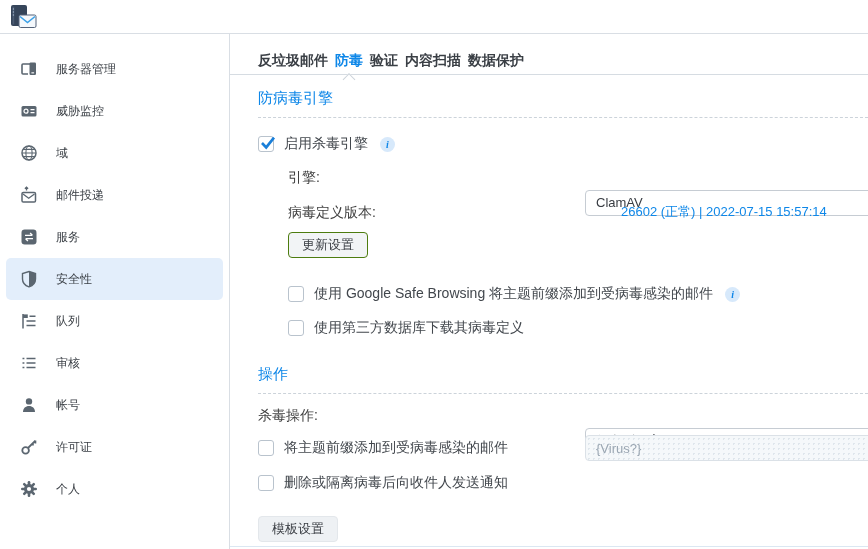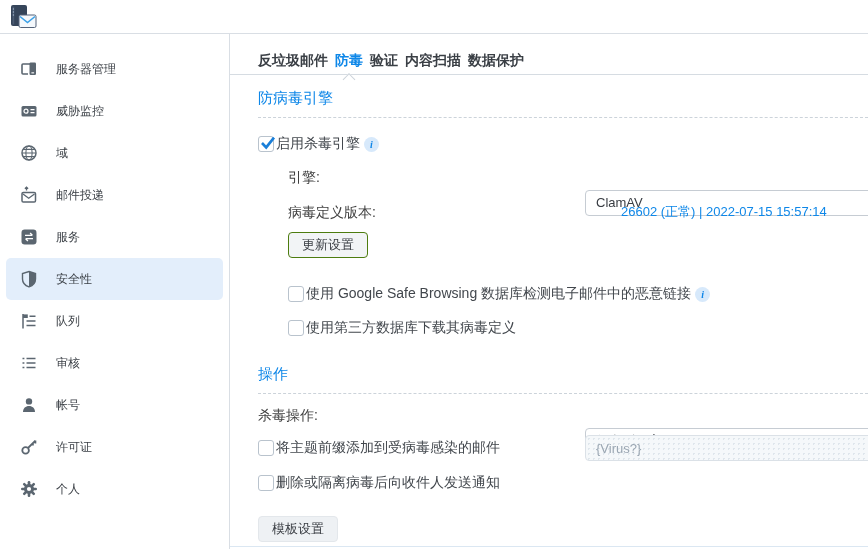--- a/index.html
+++ b/index.html
@@ -40,21 +40,21 @@
     position:absolute; bottom:-10px; left:50%; width:9px; height:9px; background:#fff;
     border-left:1px solid #ccd3da; border-top:1px solid #ccd3da;
     transform:translateX(-50%) rotate(45deg);
   }
   .content { position:relative; padding-left:28px; }
   .section-title {
     margin-top:13px; padding-bottom:9px; border-bottom:1px dashed #ccd3da;
     color:#0e87e8; font-size:15px; line-height:20px;
   }
   .row { position:relative; }
-  .cb-row { display:flex; align-items:center; gap:2px; height:20px; font-size:14px; color:#42474d; }
+  .cb-row { display:flex; align-items:center; gap:10px; height:20px; font-size:14px; color:#42474d; }
   .indent { padding-left:30px; }
   .checkbox {
     width:16px; height:16px; border:1px solid #b9c3cd; border-radius:3px;
     background:#fff; flex:none; position:relative; cursor:pointer;
   }
   .checkbox svg { position:absolute; left:-1px; top:-4px; overflow:visible; }
   .info-icon {
     width:15px; height:15px; border-radius:50%; background:#d7e9fb; color:#0f86e8;
     font-size:10px; font-weight:bold; font-style:italic; line-height:15px; text-align:center;
     flex:none; margin-left:2px; cursor:pointer; font-family:"Liberation Serif","DejaVu Serif",serif;
@@ -268,21 +268,21 @@
       <div class="form-label indent" style="line-height:20px;">病毒定义版本:</div>
       <div class="control link-value" style="height:20px;width:auto;">26602 (正常) | 2022-07-15 15:57:14</div>
     </div>
 
     <div class="row indent" style="margin-top:10px;">
       <button class="btn">更新设置</button>
     </div>
 
     <div class="row cb-row indent" style="margin-top:26px;">
       <span class="checkbox"></span>
-      <span>使用 Google Safe Browsing 数据库检测电子邮件中的恶意链接</span>
+      <span>使用 Google Safe Browsing 将主题前缀添加到受病毒感染的邮件</span>
       <span class="info-icon">i</span>
     </div>
 
     <div class="row cb-row indent" style="margin-top:14px;">
       <span class="checkbox"></span>
       <span>使用第三方数据库下载其病毒定义</span>
     </div>
 
     <div class="section-title" style="margin-top:26px;">操作</div>
 

